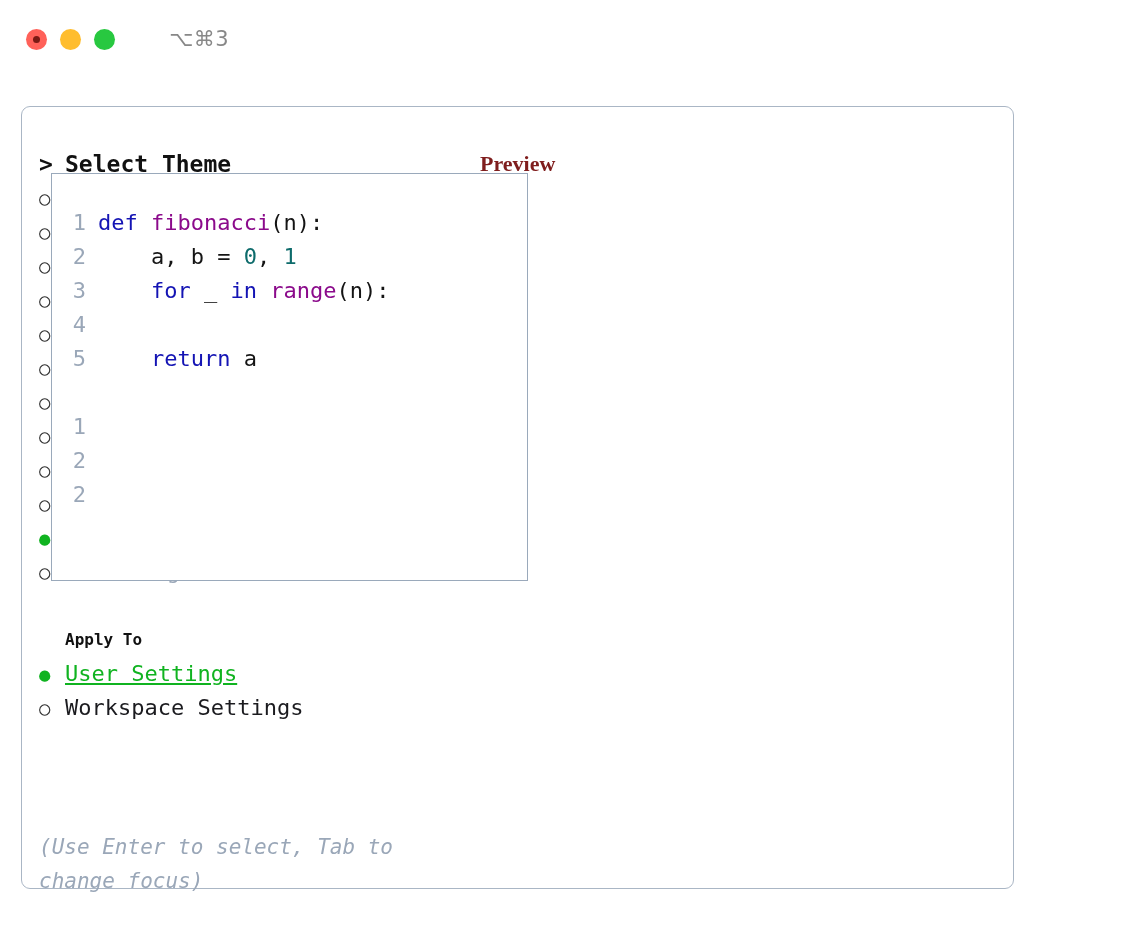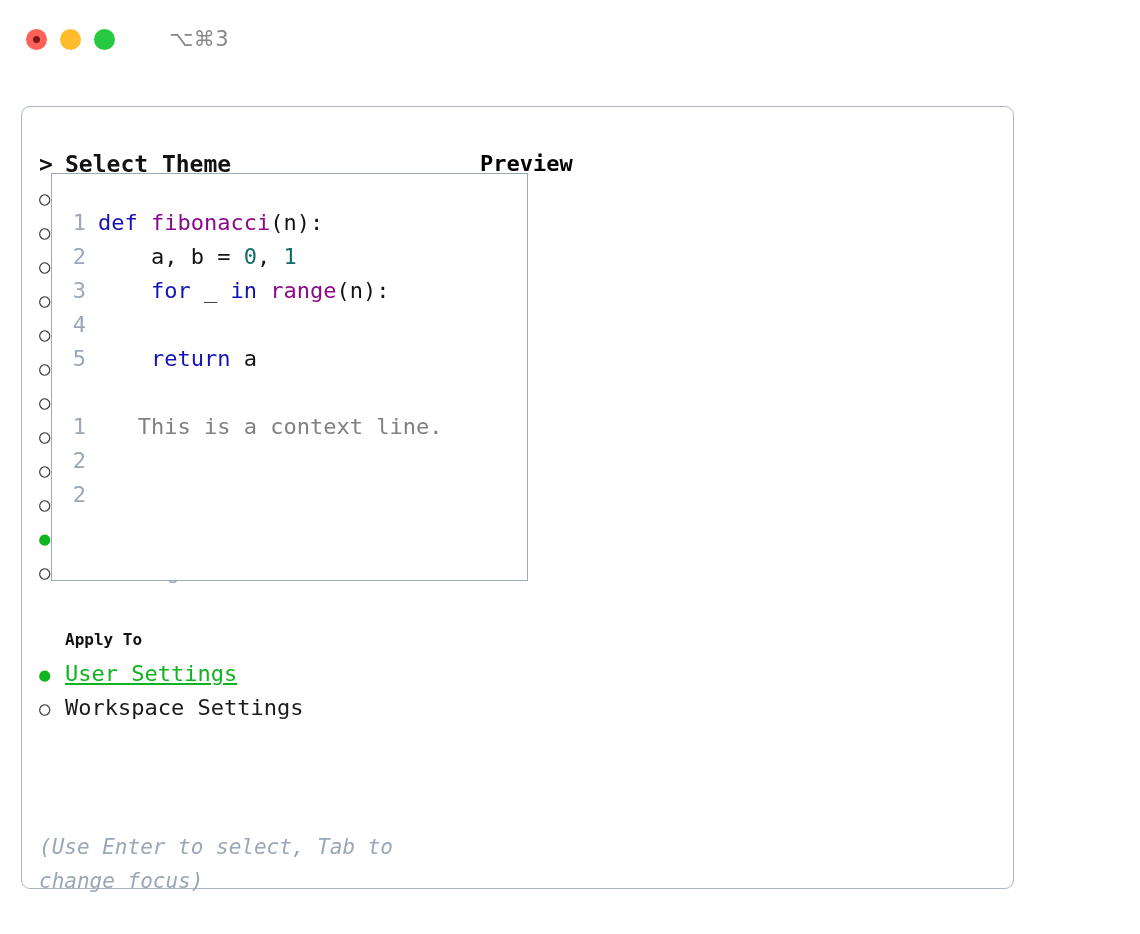--- a/index.html
+++ b/index.html
@@ -163,23 +163,24 @@
   #right-col {
     position: absolute;
     left: 458px;
     top: 40px;
     width: 500px;
   }
 
   #preview-title {
     font-size: 22px;
     font-weight: bold;
-    color: #000000;
-    line-height: 34px;
-    height: 34px;
+    color: #7f1d1d;
+    line-height: 34px;
+    height: 34px;
+    font-family: Liberation Serif, serif;
   }
 
   #code-box {
     position: absolute;
     left: 29px;
     top: 66px;
     width: 477px;
     height: 408px;
     border: 1.6px solid #9aa9bb;
     box-sizing: border-box;
@@ -329,21 +330,21 @@
       <div id="code-box">
         <div id="code-lines">
             <div class="code-line"><span class="ln">1</span><span class="code-text"><span class="tok-kw">def </span><span class="tok-fn">fibonacci</span><span class="tok-plain">(n):</span></span></div>
             <div class="code-line"><span class="ln">2</span><span class="code-text"><span class="tok-plain">    a, b = </span><span class="tok-num">0</span><span class="tok-plain">, </span><span class="tok-num">1</span></span></div>
             <div class="code-line"><span class="ln">3</span><span class="code-text"><span class="tok-kw">    for</span><span class="tok-plain"> _ </span><span class="tok-kw">in</span><span class="tok-plain"> </span><span class="tok-fn">range</span><span class="tok-plain">(n):</span></span></div>
             <div class="code-line"><span class="ln">4</span></div>
             <div class="code-line"><span class="ln">5</span><span class="code-text"><span class="tok-kw">    return</span><span class="tok-plain"> a</span></span></div>
           </div>
         <div class="blank-line"></div>
         <div id="diff-lines">
-            <div class="code-line"><span class="ln">1</span><span class="diff-ctx">   This is a context line.</span></div>
+            <div class="code-line"><span class="ln">1</span></div>
             <div class="code-line"><span class="ln">2</span></div>
             <div class="code-line"><span class="ln">2</span></div>
           </div>
       </div>
 
     </div>
   </div>
 
 </div>
 

